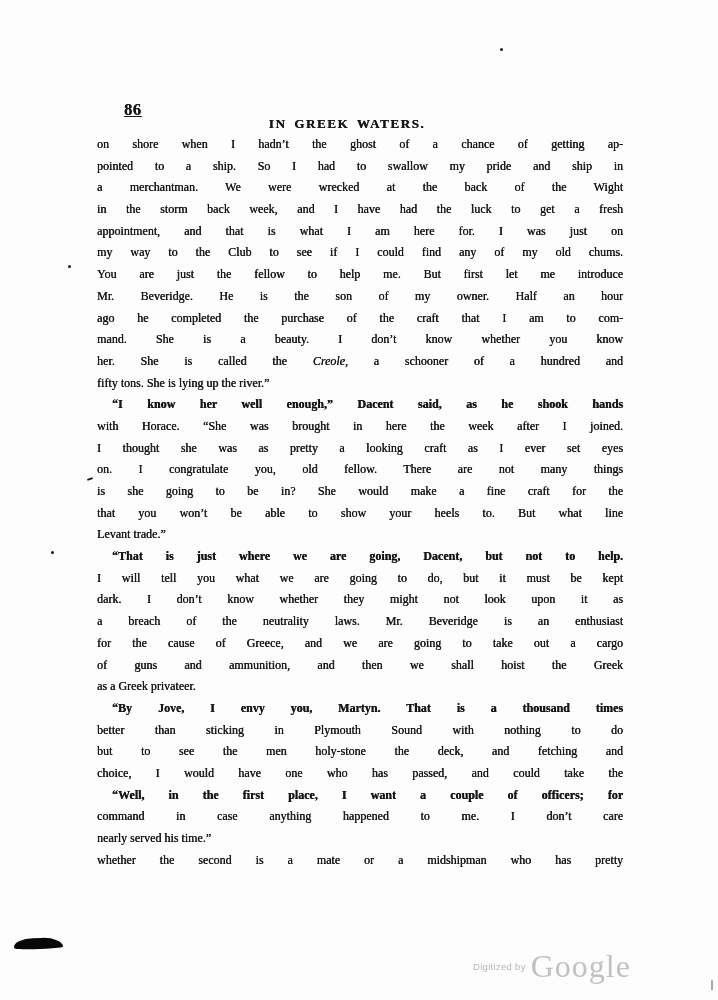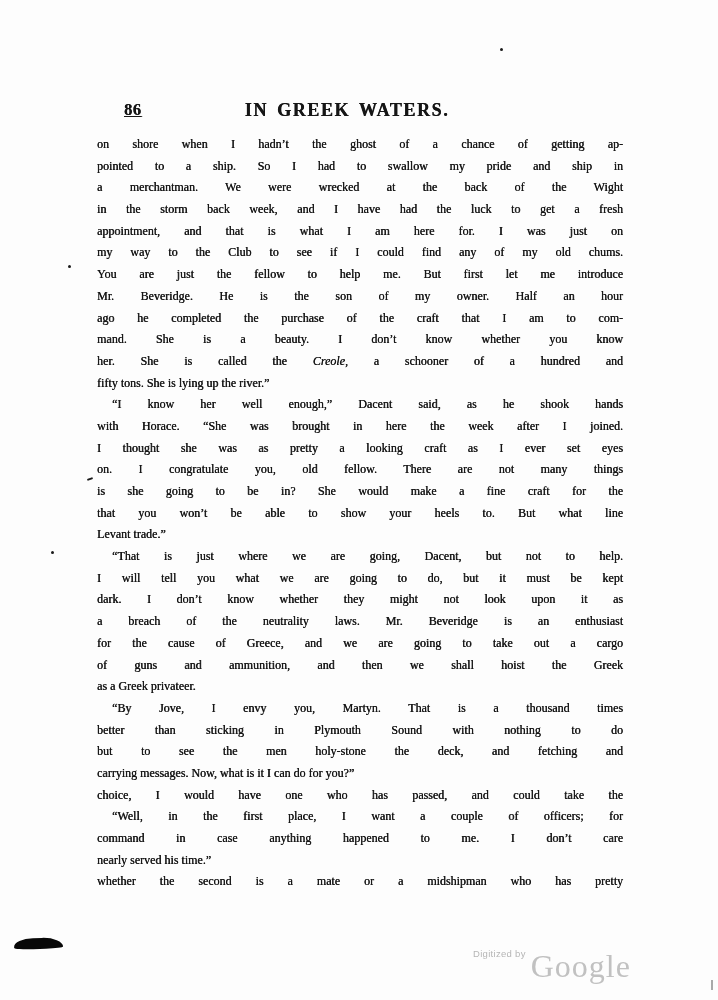--- a/index.html
+++ b/index.html
@@ -29,23 +29,23 @@
     top: 0;
     font-size: 16.5px;
     font-weight: bold;
     letter-spacing: 0.5px;
     text-decoration: underline;
   }
   .running-title {
     position: absolute;
     left: 0;
     right: 26px;
-    top: 0;
+    top: 16px;
     text-align: center;
-    font-size: 18px;
+    font-size: 13px;
     font-weight: bold;
     letter-spacing: 1.6px;
     word-spacing: 3px;
   }
 
   .body-text {
     position: absolute;
     top: 134px;
     left: 97px;
     width: 526px;
@@ -53,21 +53,21 @@
     line-height: 21.7px;
   }
   .line {
     text-align: justify;
     text-align-last: justify;
     height: 21.7px;
     overflow: visible;
     white-space: nowrap;
   }
   .line.last { text-align-last: left; }
-  .line.indent { text-indent: 15px; }
+  .line.indent { text-indent: 15px; font-weight: bold; }
   .italic { font-style: italic; }
 
   
   .artifact { position: absolute; background: #1b1b1b; }
   .dot { width: 3px; height: 3px; border-radius: 50%; }
   .top-dot      { left: 500px; top: 48px; }
   .margin-dot-1 { left: 68px;  top: 265px; }
   .margin-dash  { left: 87px;  top: 478px; width: 6px; height: 2px; border-radius: 2px; transform: rotate(-20deg); }
   .margin-dot-2 { left: 51px;  top: 551px; }
   .ink-smudge {
@@ -81,20 +81,21 @@
     left: 711px; top: 980px;
     width: 2px; height: 10px;
     background: #a9a9a9;
   }
 
   .watermark {
     position: absolute;
     left: 473px;
     top: 948px;
     display: flex;
+    align-items: center;
     gap: 5px;
     user-select: none;
   }
   .digitized-by {
     font-family: "Liberation Sans", sans-serif;
     font-size: 9.5px;
     color: #b5b5b5;
     letter-spacing: 0.3px;
   }
   .google-logo {
@@ -137,21 +138,20 @@
     <div class="line indent">“That is just where we are going, Dacent, but not to help.</div>
     <div class="line">I will tell you what we are going to do, but it must be kept</div>
     <div class="line">dark. I don’t know whether they might not look upon it as</div>
     <div class="line">a breach of the neutrality laws. Mr. Beveridge is an enthusiast</div>
     <div class="line">for the cause of Greece, and we are going to take out a cargo</div>
     <div class="line">of guns and ammunition, and then we shall hoist the Greek</div>
     <div class="line last">as a Greek privateer.</div>
     <div class="line indent">“By Jove, I envy you, Martyn. That is a thousand times</div>
     <div class="line">better than sticking in Plymouth Sound with nothing to do</div>
     <div class="line">but to see the men holy-stone the deck, and fetching and</div>
-    <div class="line last">carrying messages. Now, what is it I can do for you?”</div>
     <div class="line">choice, I would have one who has passed, and could take the</div>
     <div class="line indent">“Well, in the first place, I want a couple of officers; for</div>
     <div class="line">command in case anything happened to me. I don’t care</div>
     <div class="line last">nearly served his time.”</div>
     <div class="line">whether the second is a mate or a midshipman who has pretty</div>
   </div>
 
   <div class="artifact dot top-dot"></div>
   <div class="artifact dot margin-dot-1"></div>
   <div class="artifact margin-dash"></div>

